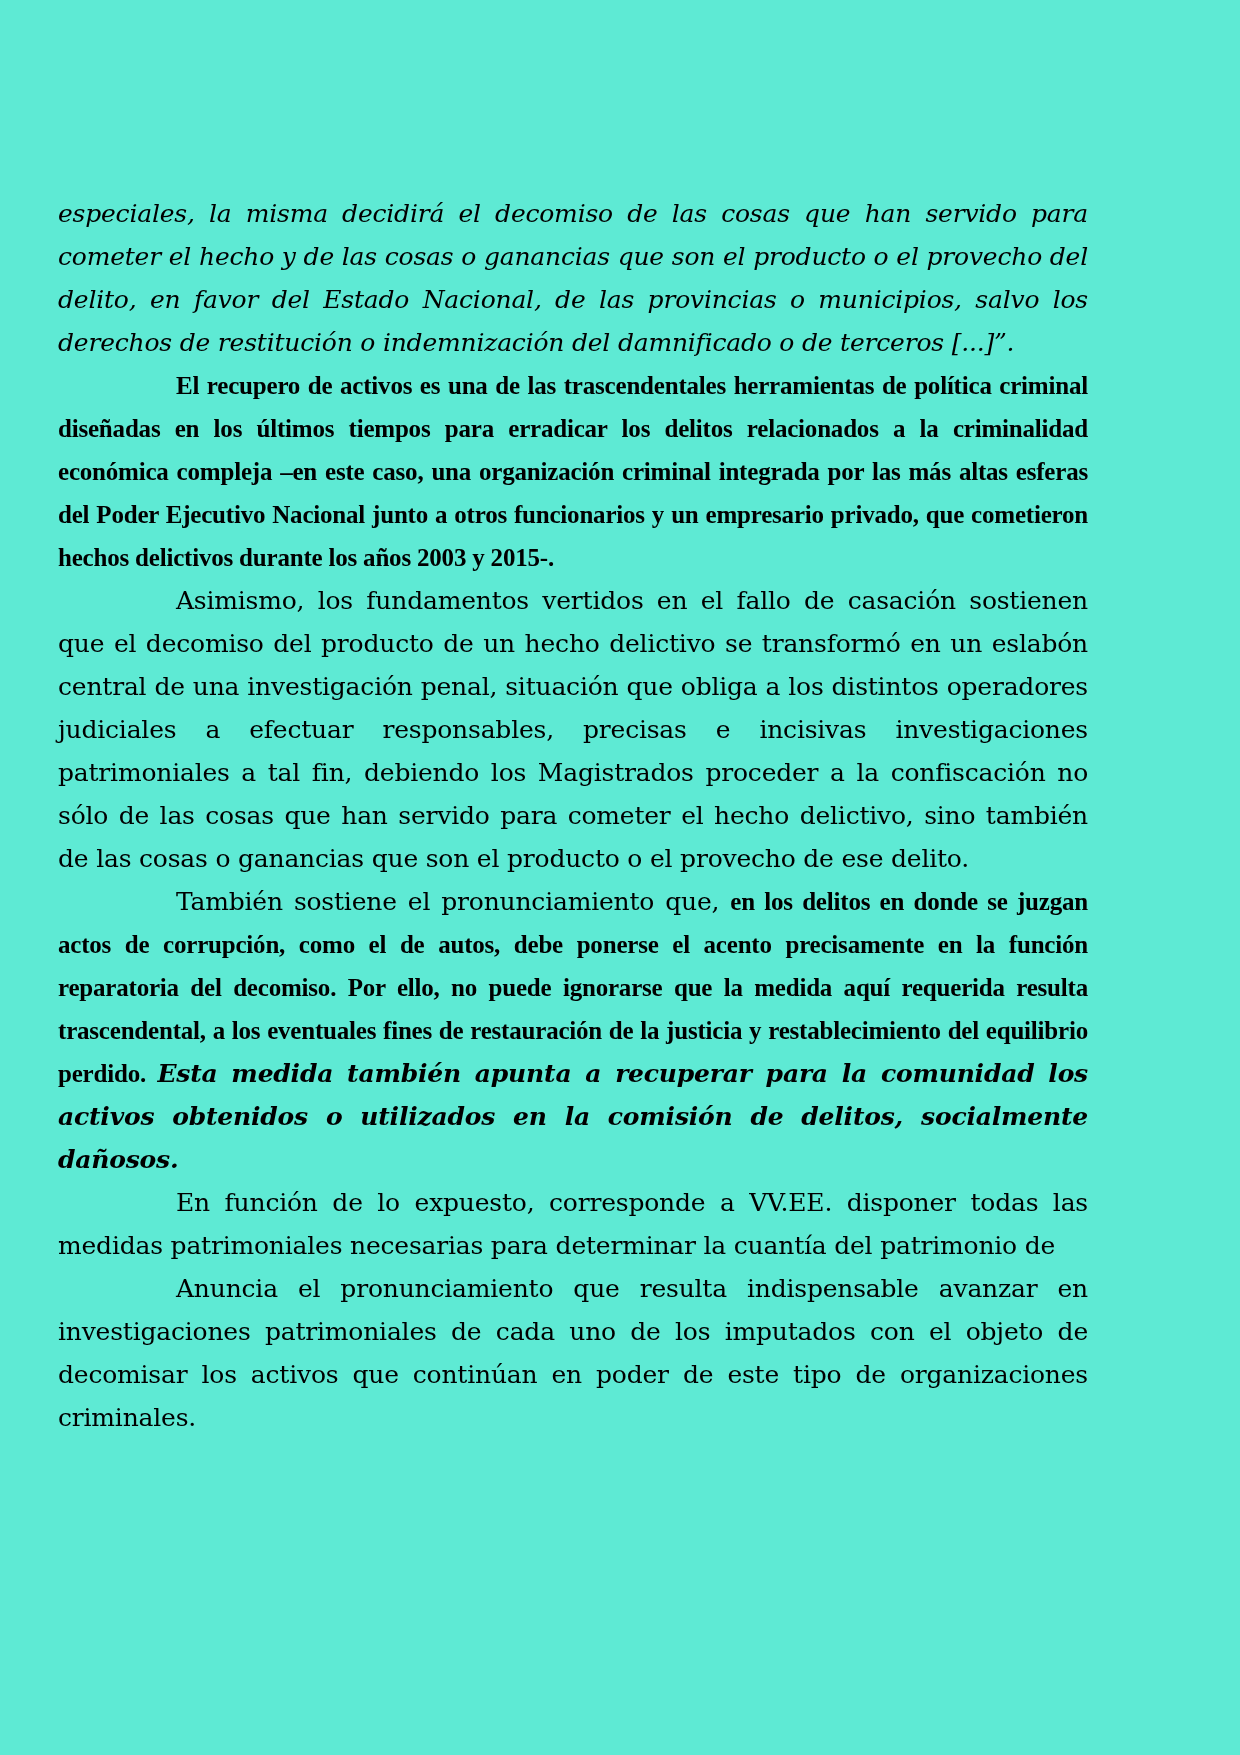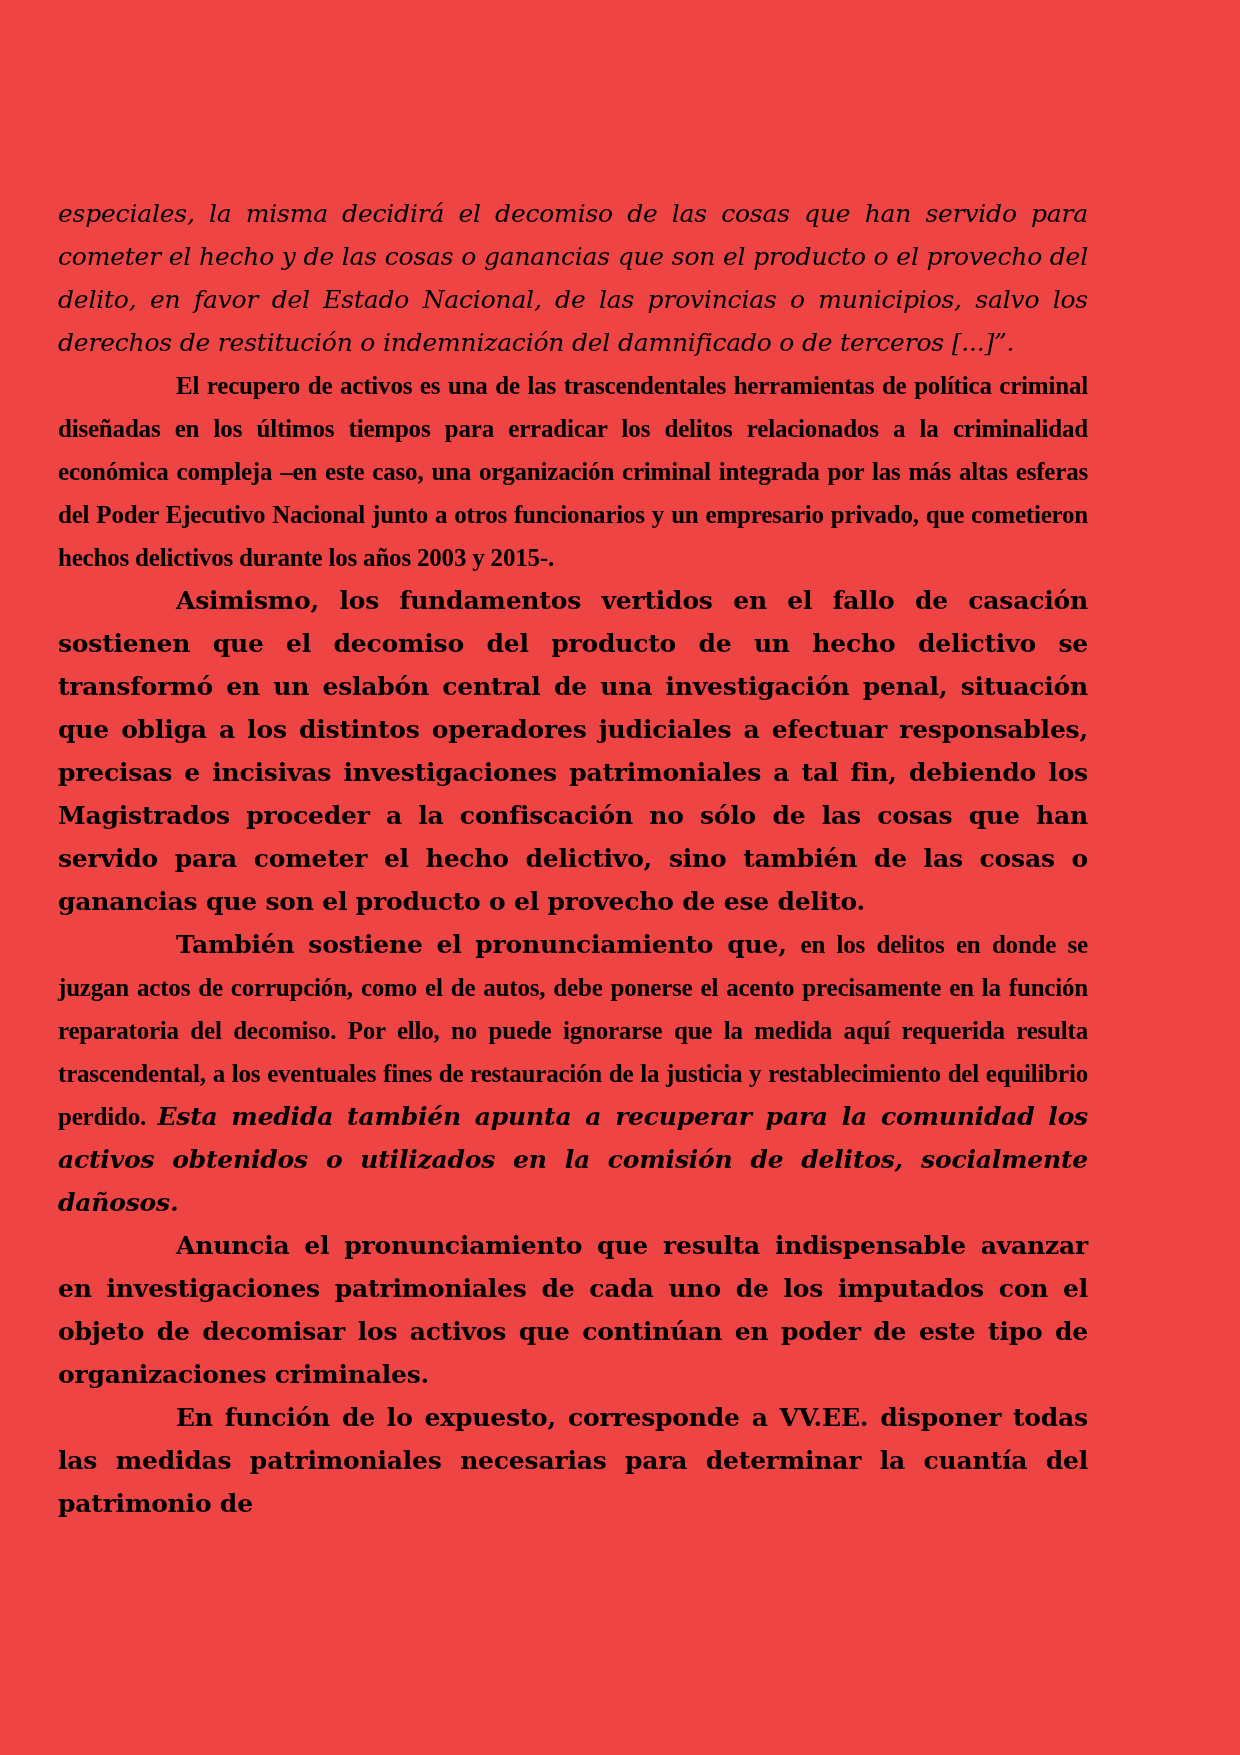--- a/index.html
+++ b/index.html
@@ -5,52 +5,52 @@
   html, body {
     margin: 0;
     padding: 0;
     background: #ffffff;
   }
   .page {
     position: relative;
     width: 1240px;
     height: 1755px;
     box-sizing: border-box;
-    background: #ef4444;
+    background: #5eead4;
     padding: 192px 152px 0 58px;
     font-family: "DejaVu Serif", serif;
     font-size: 25px;
     line-height: 43px;
     color: #000000;
     letter-spacing: -0.2px;
     overflow: hidden;
   }
   .para {
     margin: 0;
     text-align: justify;
     text-indent: 118px;
   }
   .para.noindent {
     text-indent: 0;
   }
-  .run-regular { font-style: normal; font-weight: bold; }
+  .run-regular { font-style: normal; font-weight: normal; }
   .run-italic { font-style: italic; font-weight: normal; }
   .run-bold { font-style: normal; font-weight: bold; font-family: Liberation Serif, serif; }
   .run-bold-italic { font-style: italic; font-weight: bold; }
 </style>
 </head>
 <body>
 
 <div class="page">
 
   <p class="para noindent"><span class="run-italic">especiales, la misma decidirá el decomiso de las cosas que han servido para cometer el hecho y de las cosas o ganancias que son el producto o el provecho del delito, en favor del Estado Nacional, de las provincias o municipios, salvo los derechos de restitución o indemnización del damnificado o de terceros [...]”.</span></p>
 
   <p class="para"><span class="run-bold">El recupero de activos es una de las trascendentales herramientas de política criminal diseñadas en los últimos tiempos para erradicar los delitos relacionados a la criminalidad económica compleja –en este caso, una organización criminal integrada por las más altas esferas del Poder Ejecutivo Nacional junto a otros funcionarios y un empresario privado, que cometieron hechos delictivos durante los años 2003 y 2015-.</span></p>
 
   <p class="para"><span class="run-regular">Asimismo, los fundamentos vertidos en el fallo de casación sostienen que el decomiso del producto de un hecho delictivo se transformó en un eslabón central de una investigación penal, situación que obliga a los distintos operadores judiciales a efectuar responsables, precisas e incisivas investigaciones patrimoniales a tal fin, debiendo los Magistrados proceder a la confiscación no sólo de las cosas que han servido para cometer el hecho delictivo, sino también de las cosas o ganancias que son el producto o el provecho de ese delito.</span></p>
 
   <p class="para"><span class="run-regular">También sostiene el pronunciamiento que, </span><span class="run-bold">en los delitos en donde se juzgan actos de corrupción, como el de autos, debe ponerse el acento precisamente en la función reparatoria del decomiso. Por ello, no puede ignorarse que la medida aquí requerida resulta trascendental, a los eventuales fines de restauración de la justicia y restablecimiento del equilibrio perdido. </span><span class="run-bold-italic">Esta medida también apunta a recuperar para la comunidad los activos obtenidos o utilizados en la comisión de delitos, socialmente dañosos.</span></p>
 
+  <p class="para"><span class="run-regular">En función de lo expuesto, corresponde a VV.EE. disponer todas las medidas patrimoniales necesarias para determinar la cuantía del patrimonio de</span></p>
+
   <p class="para"><span class="run-regular">Anuncia el pronunciamiento que resulta indispensable avanzar en investigaciones patrimoniales de cada uno de los imputados con el objeto de decomisar los activos que continúan en poder de este tipo de organizaciones criminales.</span></p>
-
-  <p class="para"><span class="run-regular">En función de lo expuesto, corresponde a VV.EE. disponer todas las medidas patrimoniales necesarias para determinar la cuantía del patrimonio de</span></p>
 
 </div>
 
 </body></html>

